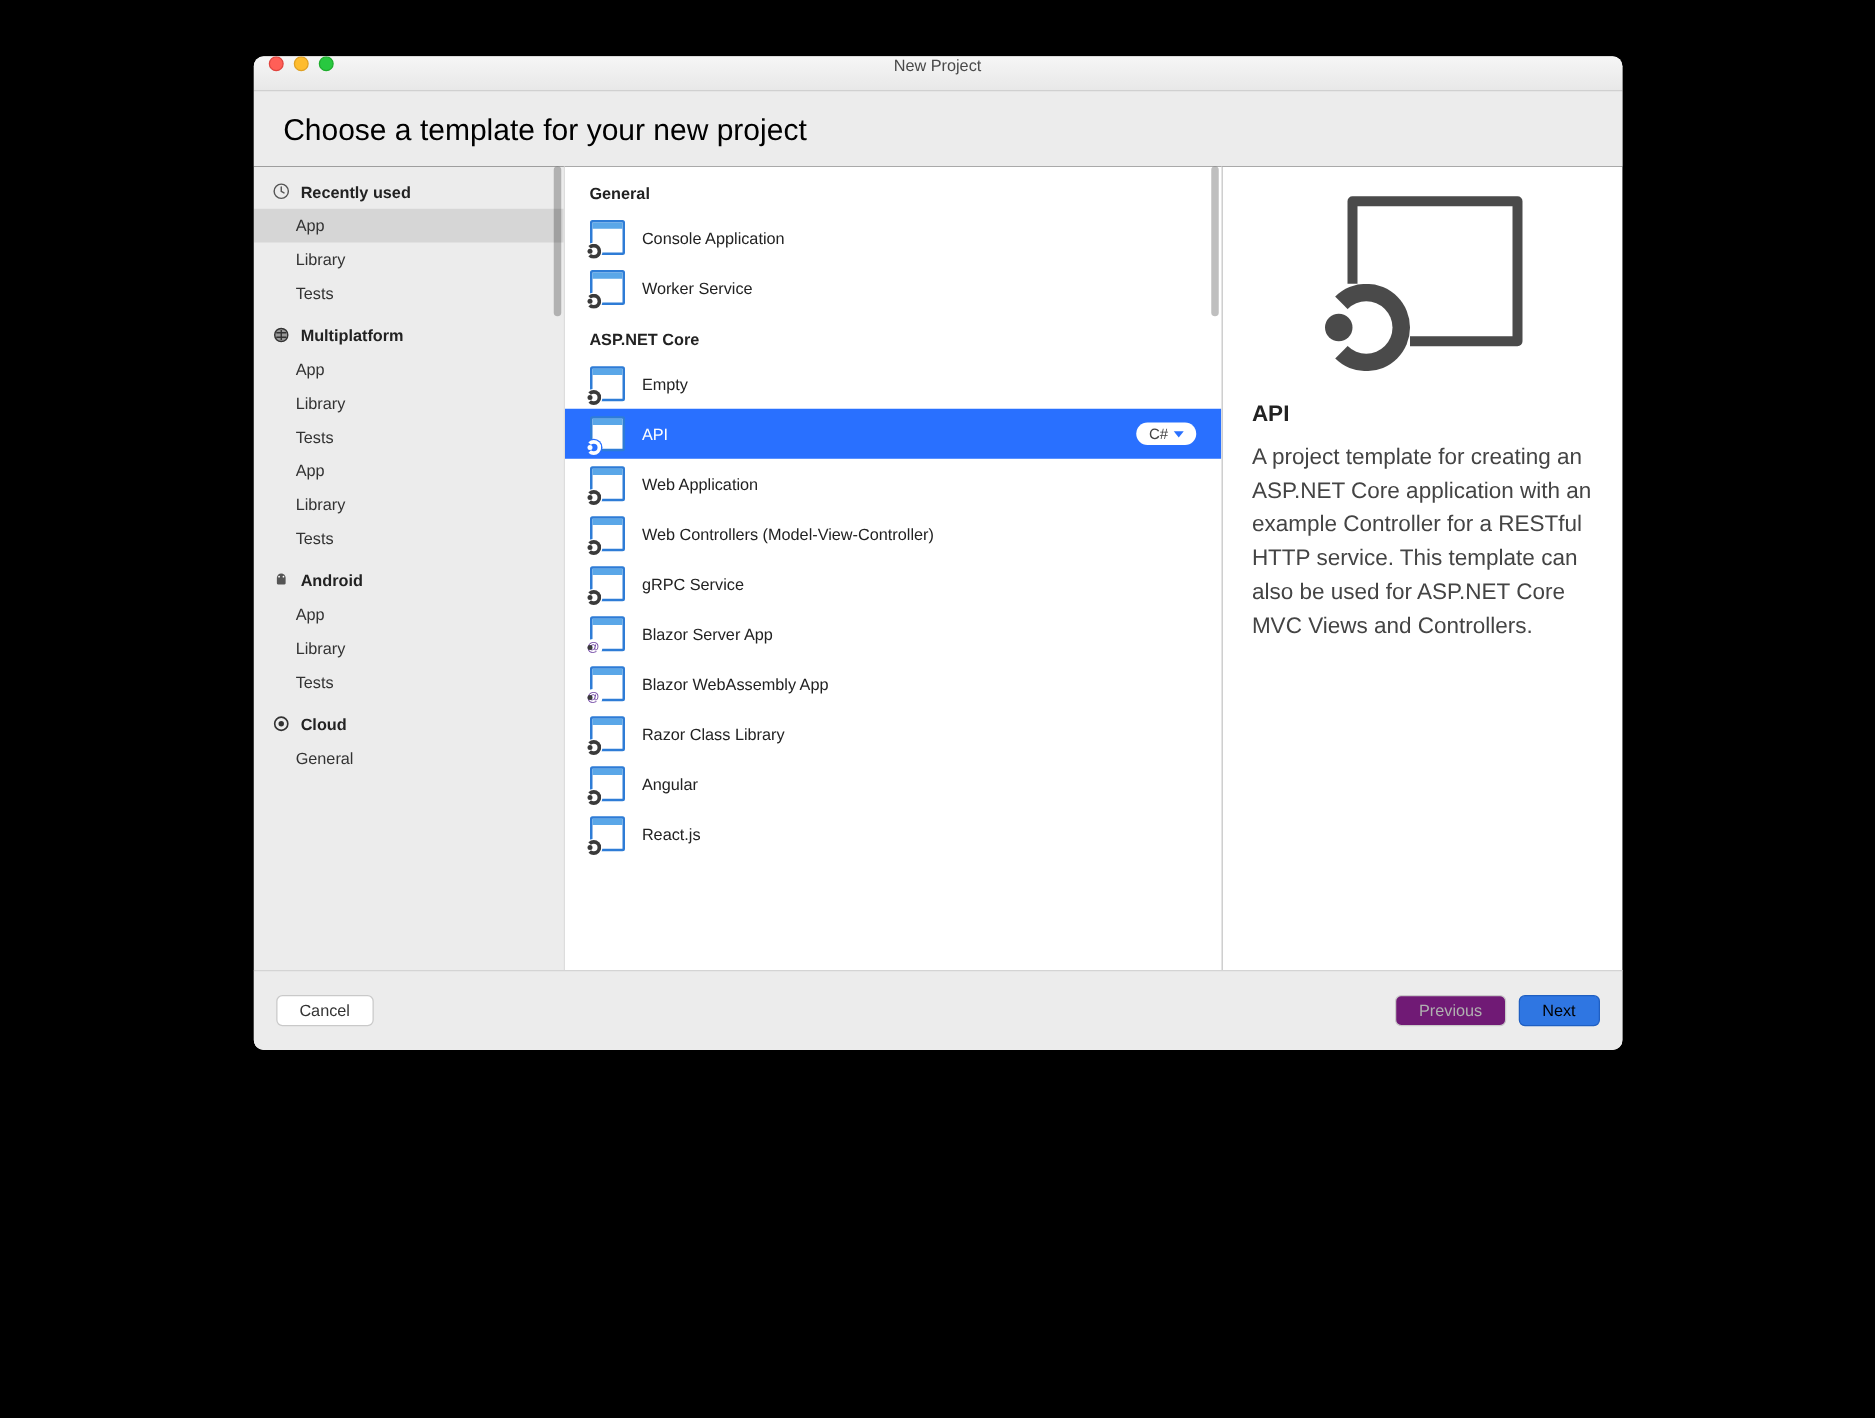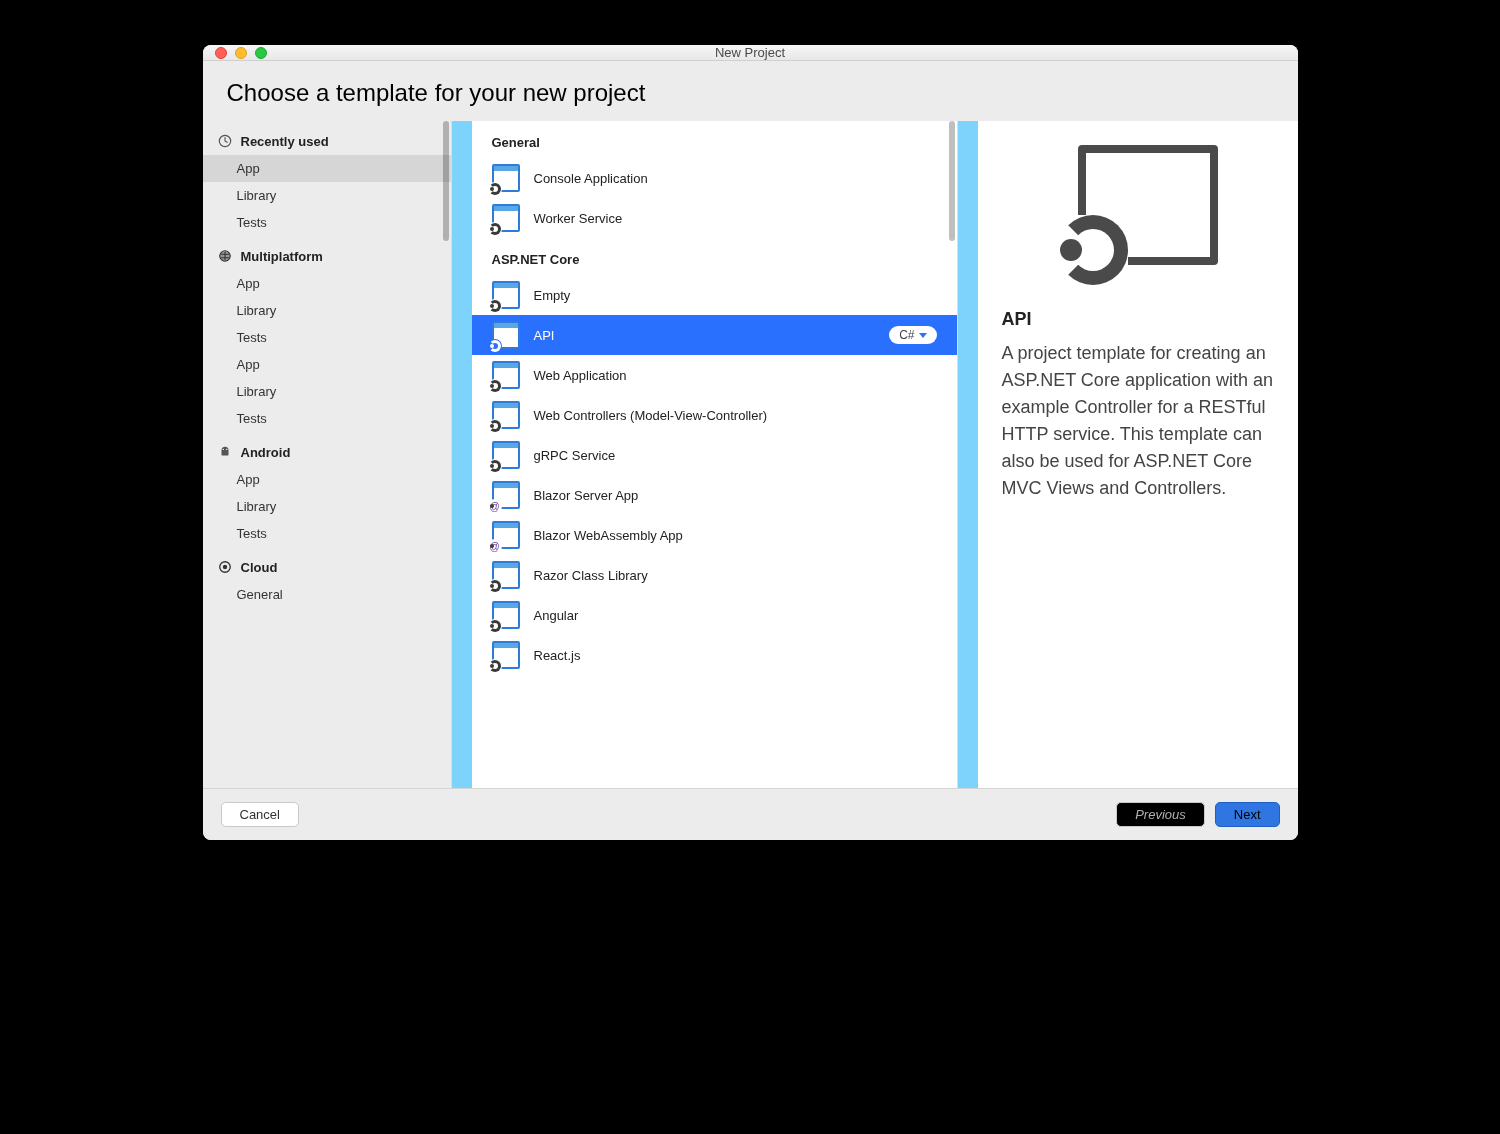--- a/index.html
+++ b/index.html
@@ -1,27 +1,27 @@
 <!DOCTYPE html>
 <html><head>
 <meta charset="utf-8">
 <style>
   * { box-sizing: border-box; margin: 0; padding: 0; font-family: -apple-system, BlinkMacSystemFont, "Helvetica Neue", Arial, sans-serif; }
   body { background: #000; width: 1500px; height: 1134px; display: flex; align-items: flex-start; justify-content: center; padding-top: 45px; }
   .window { width: 1095px; height: 795px; background: #ececec; border-radius: 8px; box-shadow: 0 20px 60px rgba(0,0,0,0.6); overflow: hidden; display: flex; flex-direction: column; }
-  .titlebar { height: 16px; background: linear-gradient(#f6f6f6,#e8e8e8); border-bottom: 1px solid #d0d0d0; display: flex; align-items: center; position: relative; }
+  .titlebar { height: 28px; background: linear-gradient(#f6f6f6,#e8e8e8); border-bottom: 1px solid #d0d0d0; display: flex; position: relative; }
   .traffic { display: flex; gap: 8px; padding-left: 12px; }
   .tl { width: 12px; height: 12px; border-radius: 50%; }
   .tl.red { background: #ff5f57; border: 0.5px solid #e0443e; }
   .tl.yellow { background: #febc2e; border: 0.5px solid #dfa023; }
   .tl.green { background: #28c840; border: 0.5px solid #1dad2c; }
   .title { position: absolute; left: 0; right: 0; text-align: center; font-size: 13px; color: #4a4a4a; pointer-events: none; }
   .header { padding: 18px 24px 14px; background: #ececec; }
   .header h1 { font-size: 24px; font-weight: 400; color: #000000; }
-  .body { flex: 1; display: flex; background: #7dd3fc; overflow: hidden; gap: 20px; }
+  .body { flex: 1; display: flex; background: #000000; overflow: hidden; }
   .sidebar { width: 249px; background: #ececec; border-right: 1px solid #ddd; overflow-y: auto; font-size: 13px; position: relative; }
   .sb-scroll { position: absolute; right: 2px; top: 0; width: 6px; height: 120px; background: rgba(0,0,0,0.25); border-radius: 3px; }
   .sb-item { display: flex; align-items: center; padding: 6px 14px; gap: 8px; color: #333; cursor: pointer; }
   .sb-item.section { font-weight: 600; color: #222; padding-top: 12px; }
   .sb-item.sub { padding-left: 34px; font-weight: 400; color: #333; }
   .sb-item.selected { background: #d6d6d6; }
   .sb-icon { width: 16px; height: 16px; display: inline-flex; align-items: center; justify-content: center; color: #555; }
   .templates { flex: 1; background: #fff; overflow-y: auto; position: relative; border-right: 1px solid #ddd; }
   .tpl-scroll { position: absolute; right: 2px; top: 0; width: 6px; height: 120px; background: rgba(0,0,0,0.25); border-radius: 3px; }
   .tpl-group-header { font-size: 13px; font-weight: 700; color: #222; padding: 14px 20px 8px; }
@@ -42,25 +42,25 @@
   .lang-pill { background: #fff; color: #444; border-radius: 12px; padding: 2px 10px; font-size: 12px; display: flex; align-items: center; gap: 4px; }
   .lang-pill .tri { width:0; height:0; border-left:4px solid transparent; border-right:4px solid transparent; border-top:5px solid #2970ff; }
   .details { width: 320px; background: #fff; padding: 24px; overflow-y: auto; }
   .detail-icon { width: 180px; height: 140px; margin: 0 auto 24px; position: relative; }
   .detail-icon .big-frame { position:absolute; right:10px; top:0; width:140px; height:120px; border:8px solid #4a4a4a; border-radius:4px; background:#fff; }
   .detail-icon .big-dot { position:absolute; left:10px; bottom:0; width:70px; height:70px; background:#fff; }
   .detail-icon .big-dot::before { content:""; position:absolute; inset:0; border:14px solid #4a4a4a; border-radius:50%; border-left-color:transparent; }
   .detail-icon .big-dot::after { content:""; position:absolute; left:2px; top:24px; width:22px; height:22px; background:#4a4a4a; border-radius:50%; }
   .detail-title { font-size: 18px; font-weight: 700; color: #222; margin-bottom: 10px; }
   .detail-desc { font-size: 18px; color: #444; line-height: 1.5; }
-  .footer { height: 52px; background: #ececec; border-top: 1px solid #d4d4d4; display: flex; align-items: center; padding: 0 18px; gap: 10px; }
+  .footer { height: 64px; background: #ececec; border-top: 1px solid #d4d4d4; display: flex; align-items: center; padding: 0 18px; gap: 10px; }
   .footer .spacer { flex: 1; }
   .btn { padding: 4px 18px; border-radius: 5px; font-size: 13px; border: 1px solid #c9c9c9; background: #fff; cursor: pointer; color: #333; }
   .btn.primary { background: #2f76e2; color: #000000; border-color: #1f5fc2; }
-  .btn.disabled { color: #b0b0b0; background: #000000; font-style: italic; }
+  .btn.disabled { color: #b0b0b0; background: #701a75; }
 </style>
 </head>
 <body>
 
 <div class="window">
 
   <div class="titlebar">
     <div class="traffic">
       <div class="tl red"></div>
       <div class="tl yellow"></div>

